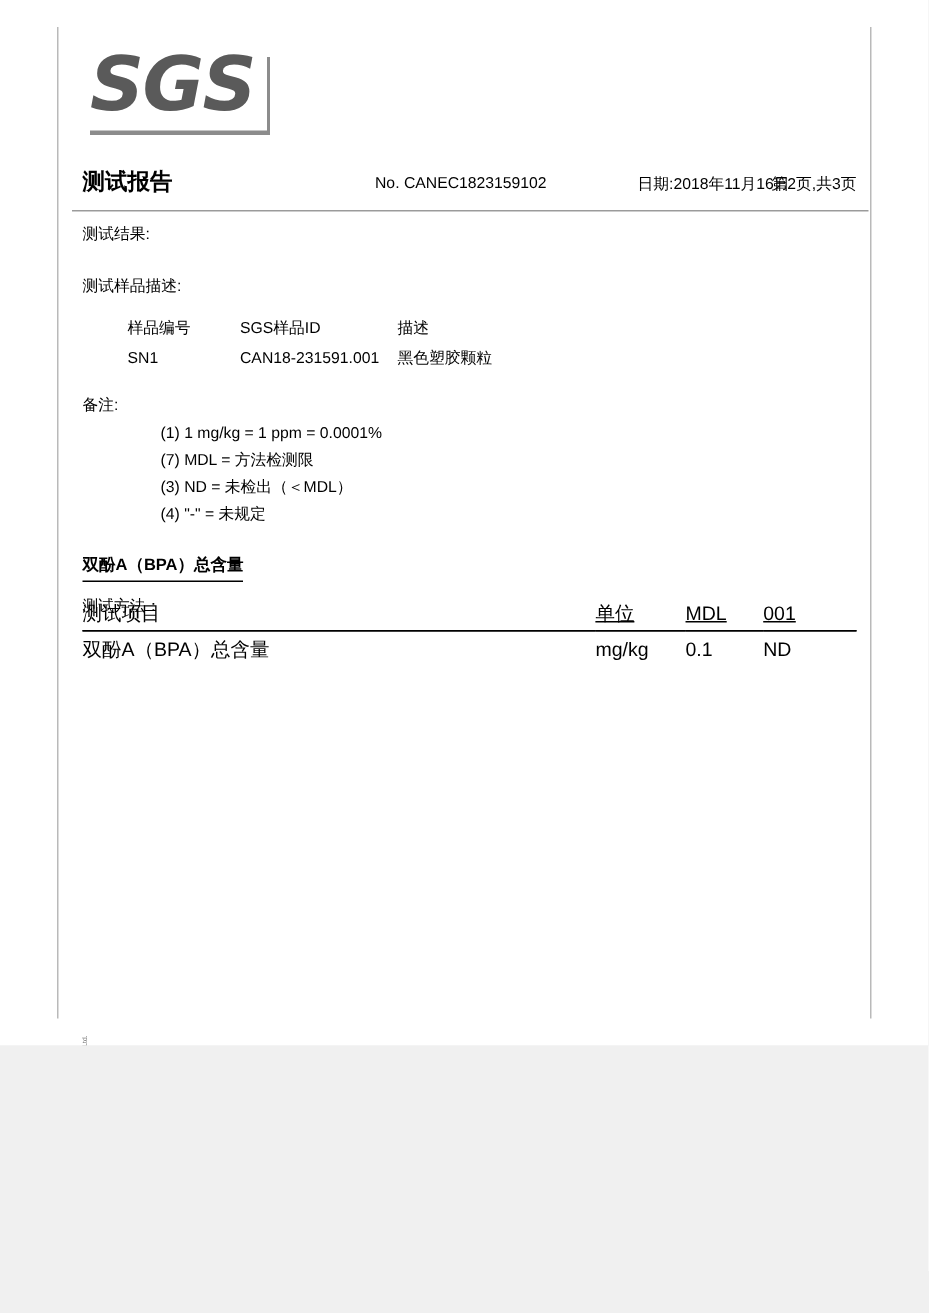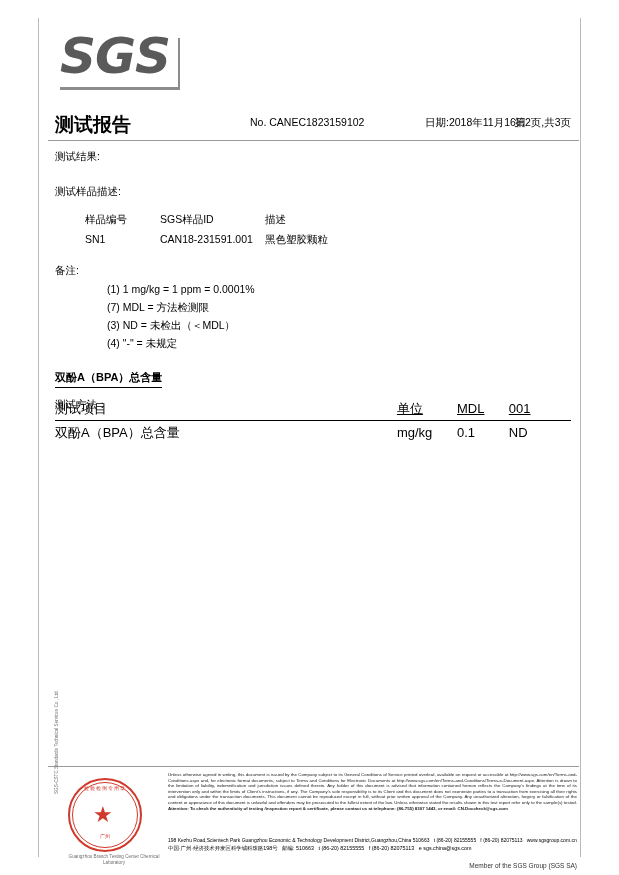--- a/index.html
+++ b/index.html
@@ -3,21 +3,21 @@
 <meta charset="utf-8">
 <style>
   html, body {
     margin: 0;
     padding: 0;
     background: #f0f0f0;
   }
   .page {
     position: relative;
     width: 619px;
-    height: 875px;
+    height: 697px;
     background: #ffffff;
     font-family: "Liberation Sans", sans-serif;
     color: #000;
     overflow: hidden;
   }
   
   .rule-left, .rule-right {
     position: absolute;
     top: 18px;
     bottom: 18px;
@@ -66,21 +66,21 @@
     position: absolute;
     left: 55px;
     right: 48px;
     top: 112px;
     height: 24px;
   }
   .doc-title {
     position: absolute;
     left: 0;
     top: 0;
-    font-size: 19px;
+    font-size: 15px;
     font-weight: bold;
   }
   .report-no {
     position: absolute;
     left: 195px;
     top: 4px;
     font-size: 10.5px;
   }
   .report-date {
     position: absolute;

